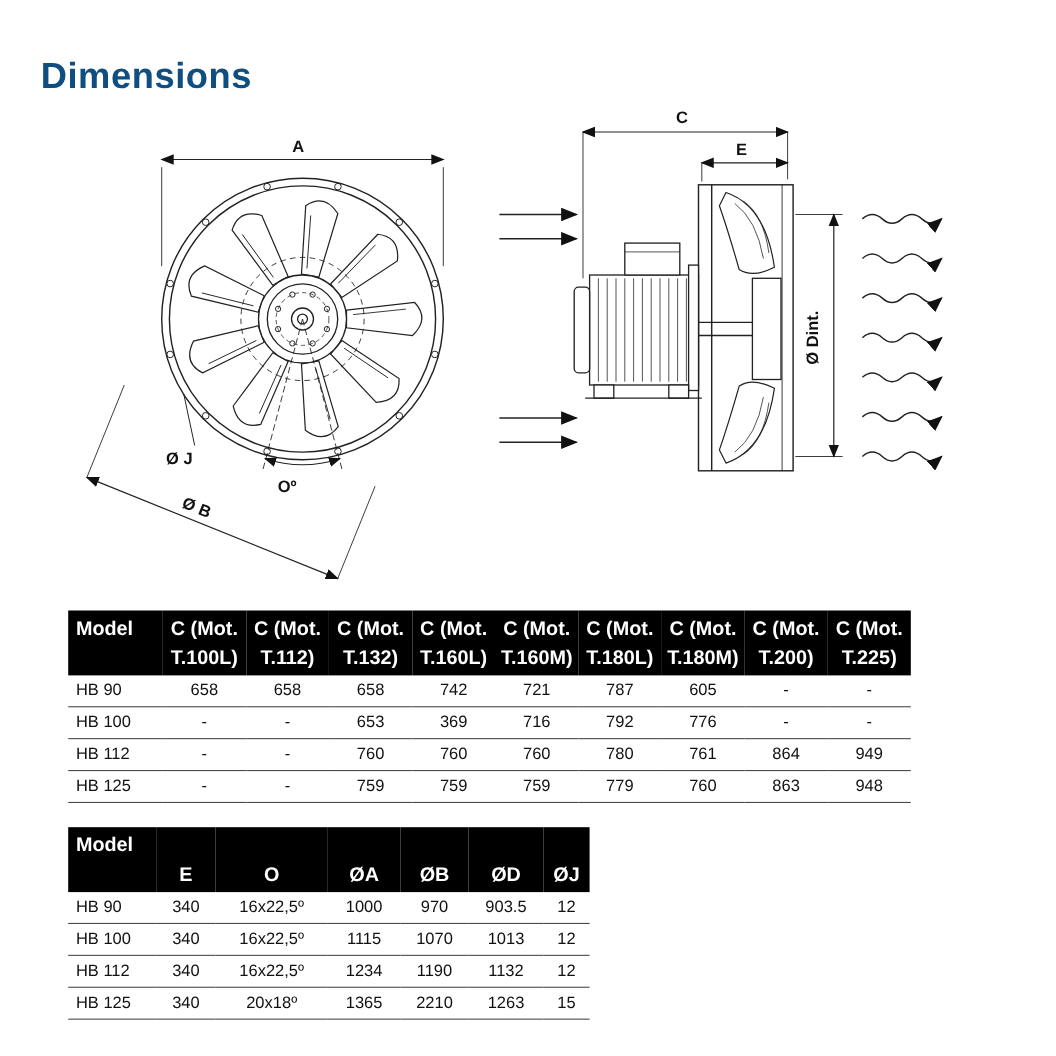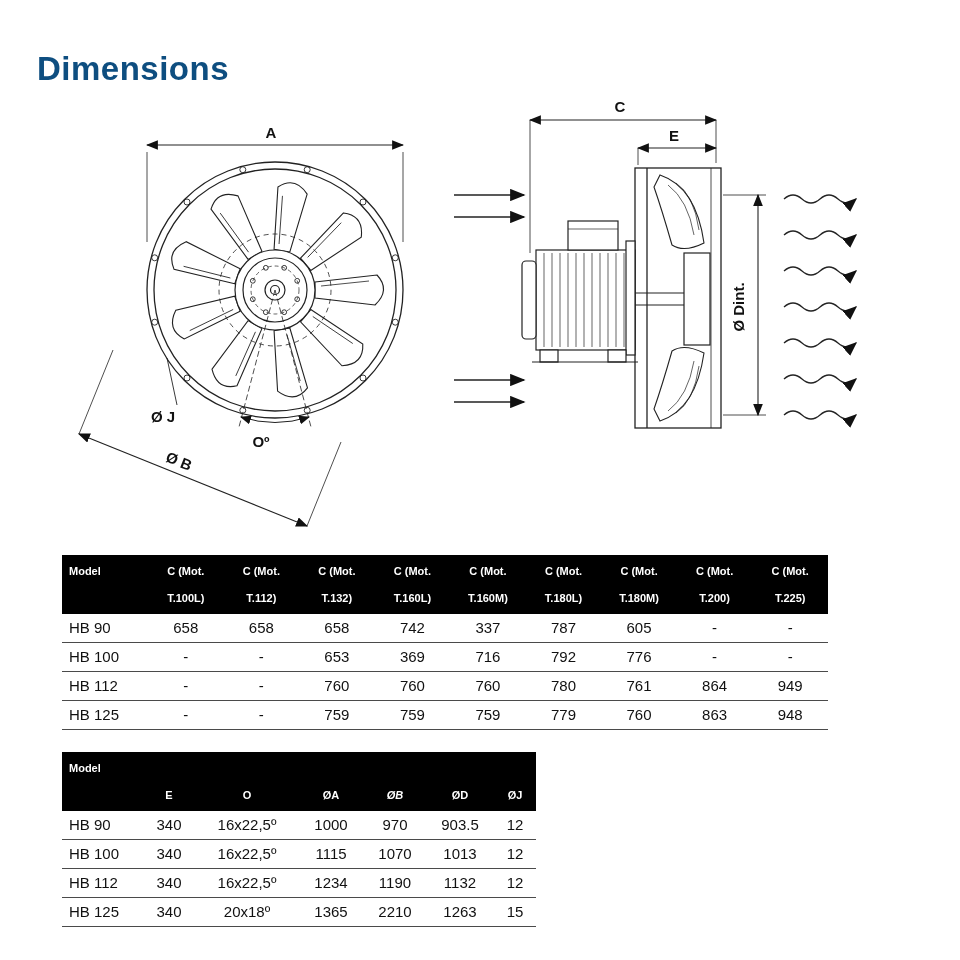--- a/index.html
+++ b/index.html
@@ -16,36 +16,36 @@
   .side-view{left:448px;top:95px;}
   svg text{
     font-family:"Liberation Sans",sans-serif;font-size:15px;font-weight:bold;fill:#111;
   }
   table{
     position:absolute;border-collapse:collapse;table-layout:fixed;background:#fff;
   }
   #table1{left:62px;top:555px;width:766px;}
   #table2{left:62px;top:752px;width:428px;}
   th{
-    background:#000;color:#fff;font-size:11px;font-weight:bold;
+    background:#000;color:#fff;font-size:18px;font-weight:bold;
     padding:9px 3px 8px;vertical-align:top;text-align:center;
   }
   th .l1{min-height:15px;line-height:15px;}
   th .l2{min-height:15px;line-height:15px;margin-top:12px;}
   td{
     font-size:15px;text-align:center;padding:5px 3px 6px;
     border-bottom:1px solid #4a4a4a;
   }
   th:first-child, td:first-child{text-align:left;padding-left:7px;}
   #table1 th:first-child{width:76px;}
   #table2 th:nth-child(1){width:70px;}
   #table2 th:nth-child(2){width:48px;}
   #table2 th:nth-child(3){width:96px;}
   #table2 th:nth-child(4){width:60px;text-align:center;}
-  #table2 th:nth-child(5){width:56px;font-style:italic;}
+  #table2 th:nth-child(5){width:56px;}
   #table2 th:nth-child(6){width:62px;}
   #table2 th:nth-child(7){width:36px;}
 </style>
 </head>
 <body>
 
 <div>
 
   <h1 class="title">Dimensions</h1>
 
@@ -270,21 +270,21 @@
           </th>
         </tr>
       </thead>
     <tbody>
         <tr>
           <td>HB 90</td>
           <td>658</td>
           <td>658</td>
           <td>658</td>
           <td>742</td>
-          <td>337</td>
+          <td>721</td>
           <td>787</td>
           <td>605</td>
           <td>-</td>
           <td>-</td>
         </tr>
         <tr>
           <td>HB 100</td>
           <td>-</td>
           <td>-</td>
           <td>653</td>

